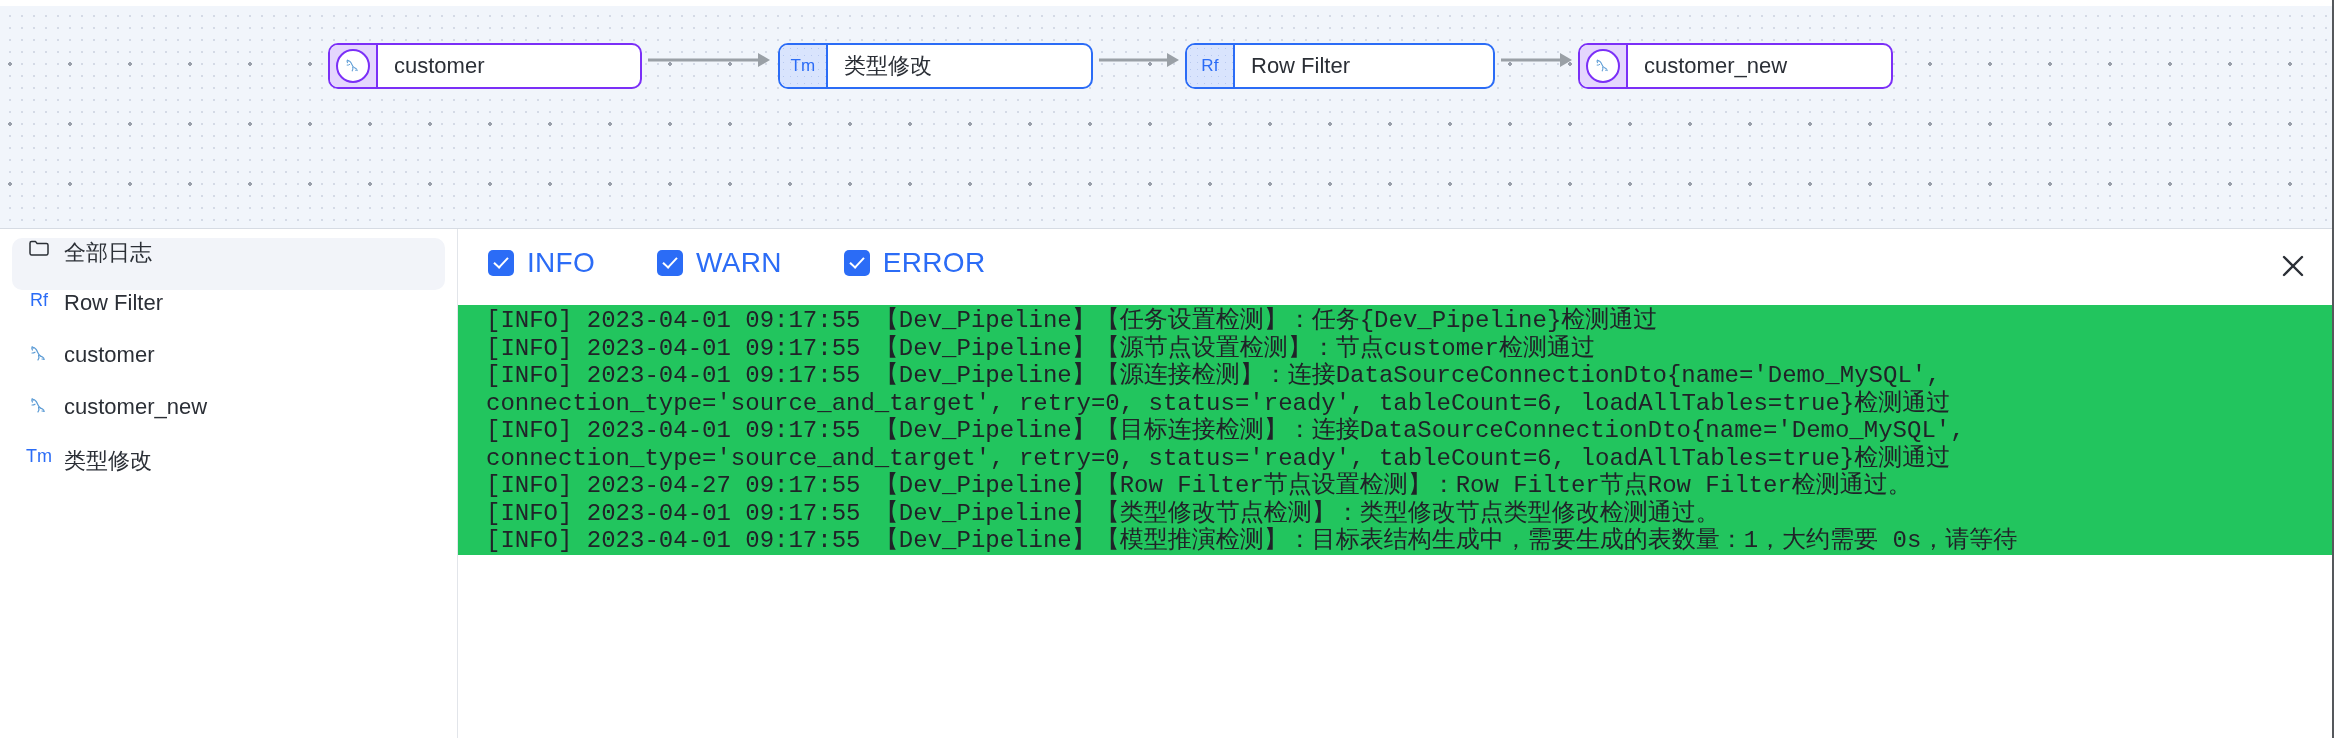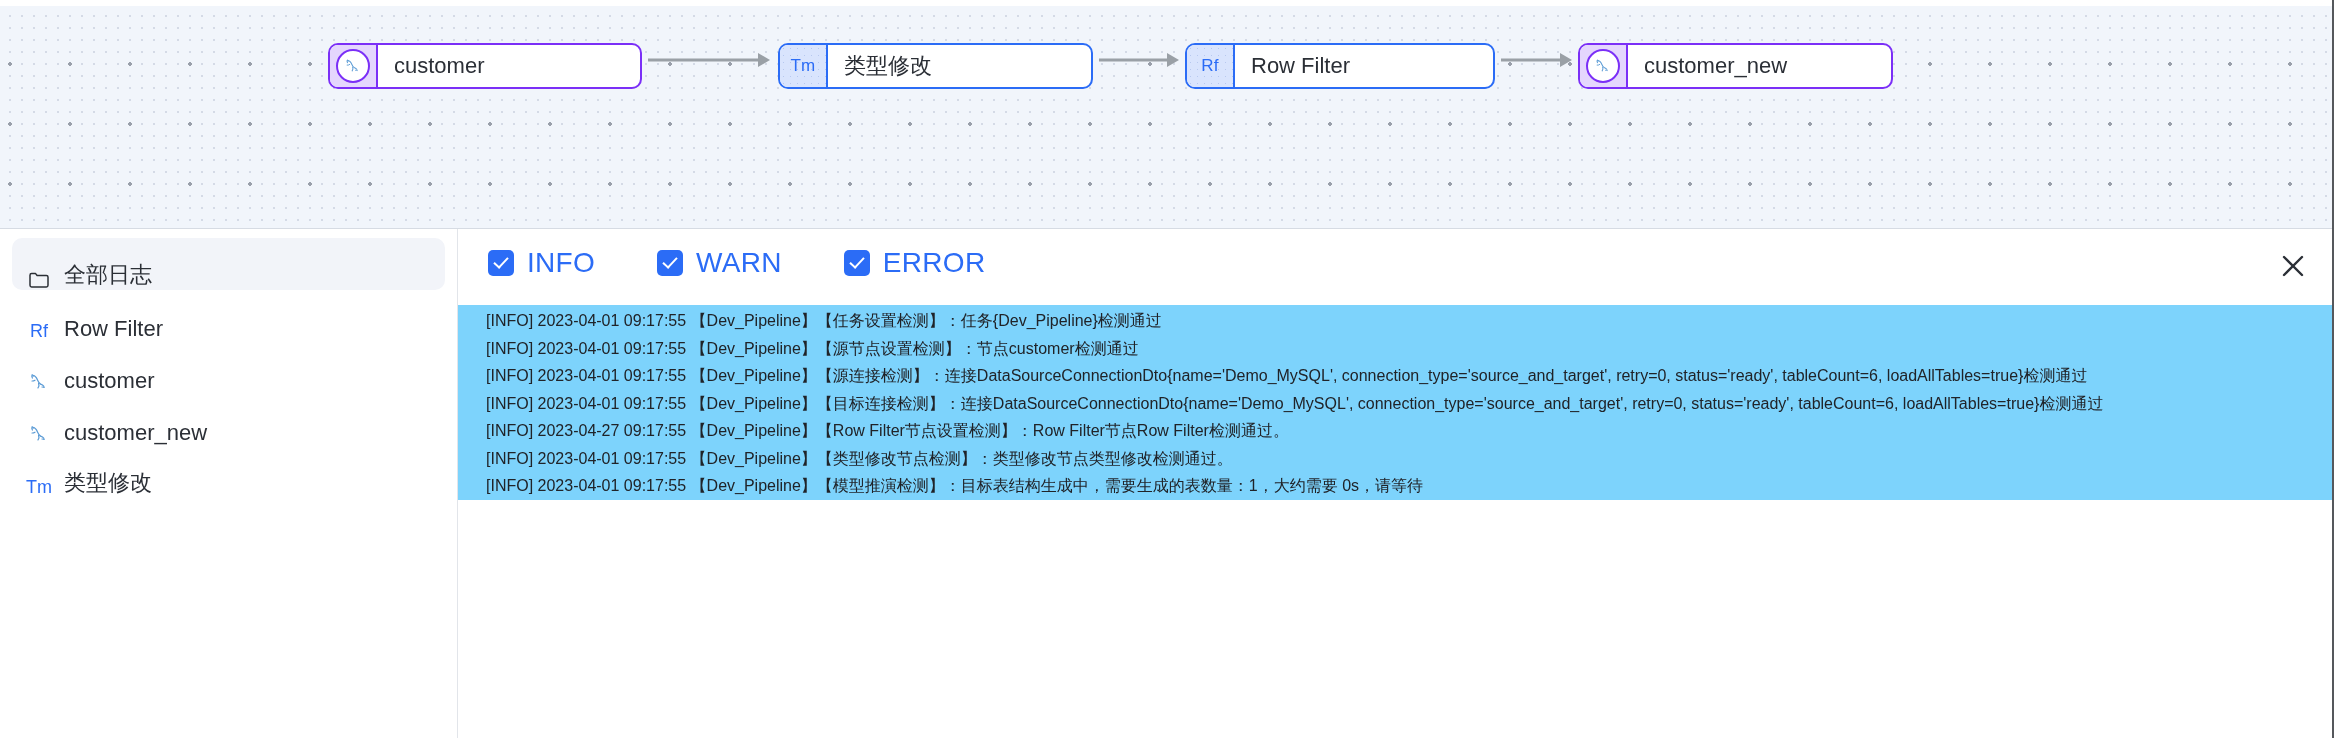--- a/index.html
+++ b/index.html
@@ -112,21 +112,21 @@
     width: 458px;
     flex: 0 0 458px;
     border-right: 1px solid #e2e5ea;
     padding: 9px 12px 0 12px;
     box-sizing: border-box;
     background: #ffffff;
     overflow: hidden;
   }
   .side-item {
     display: flex;
-    align-items: flex-end;
+    align-items: flex-start;
     height: 52px;
     border-radius: 10px;
     padding: 0 14px;
     box-sizing: border-box;
     cursor: pointer;
     gap: 12px;
   }
   .side-item.active {
     background: #f2f4f9;
   }
@@ -211,28 +211,28 @@
   .log-body {
     position: absolute;
     left: 0;
     right: 0;
     top: 68px;
     bottom: 0;
     padding: 8px 0 0 0;
     overflow: hidden;
   }
   .log-line {
-    font-family: Liberation Sans, sans-serif;
-    font-size: 16px;
+    font-family: Liberation Mono, monospace;
+    font-size: 24px;
     line-height: 27.5px;
     color: #202328;
     padding: 0 26px 0 28px;
     white-space: pre-wrap;
     word-break: break-word;
-    background: #7dd3fc;
+    background: #22c55e;
   }
   .log-line.pad-top { padding-top: 2px; }
 </style>
 </head>
 <body>
 
 <div id="app">
 
   <div class="canvas">
     <svg id="edge-layer" width="2334" height="222" style="position:absolute;left:0;top:0;pointer-events:none;">

